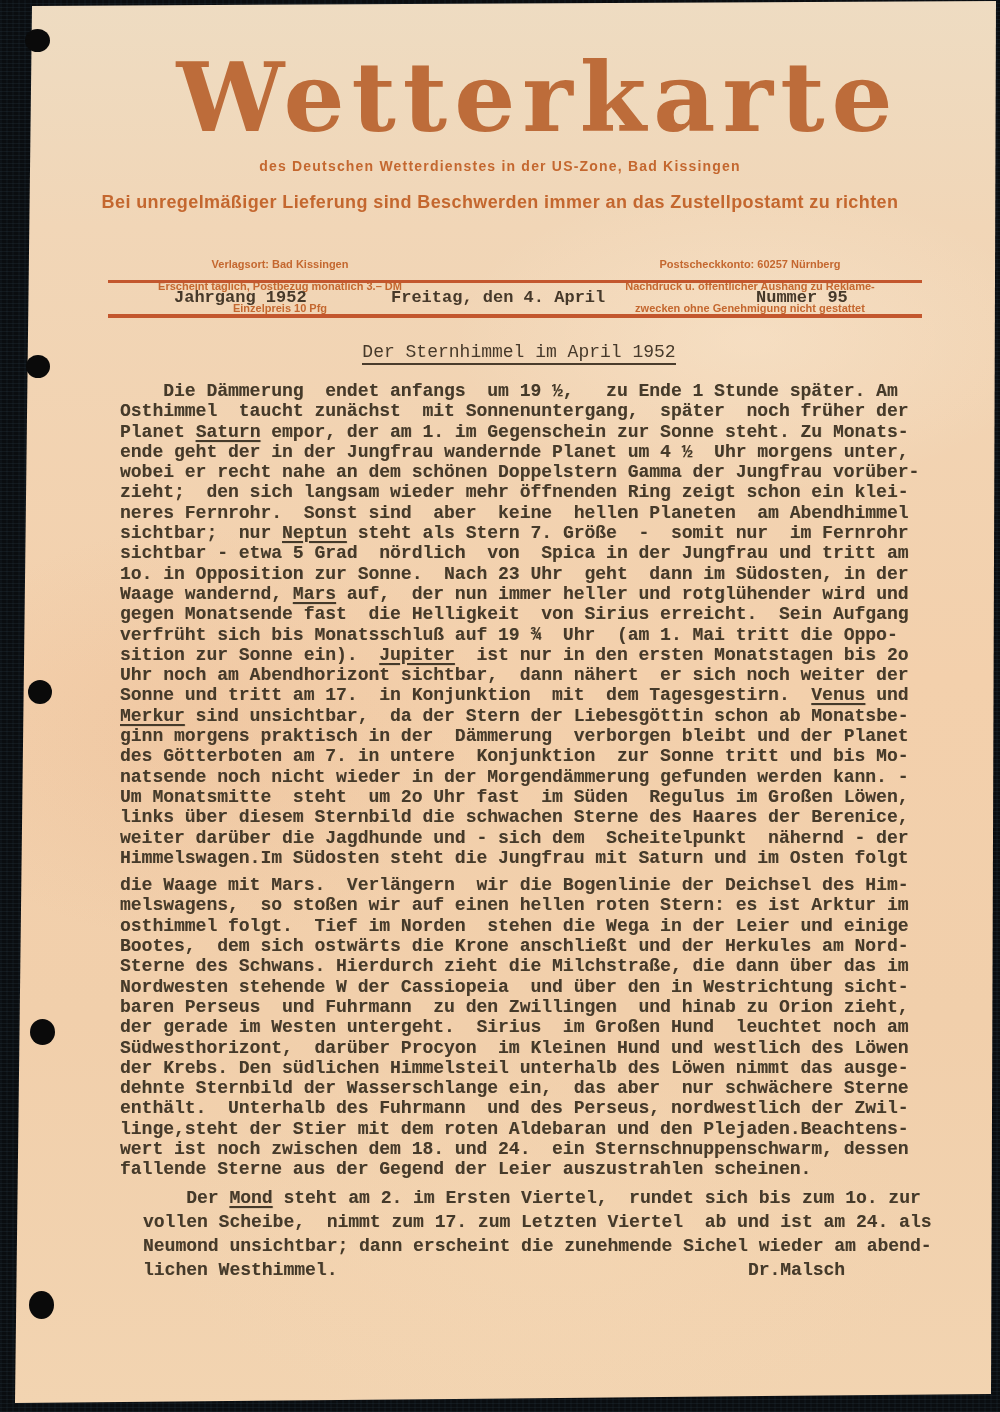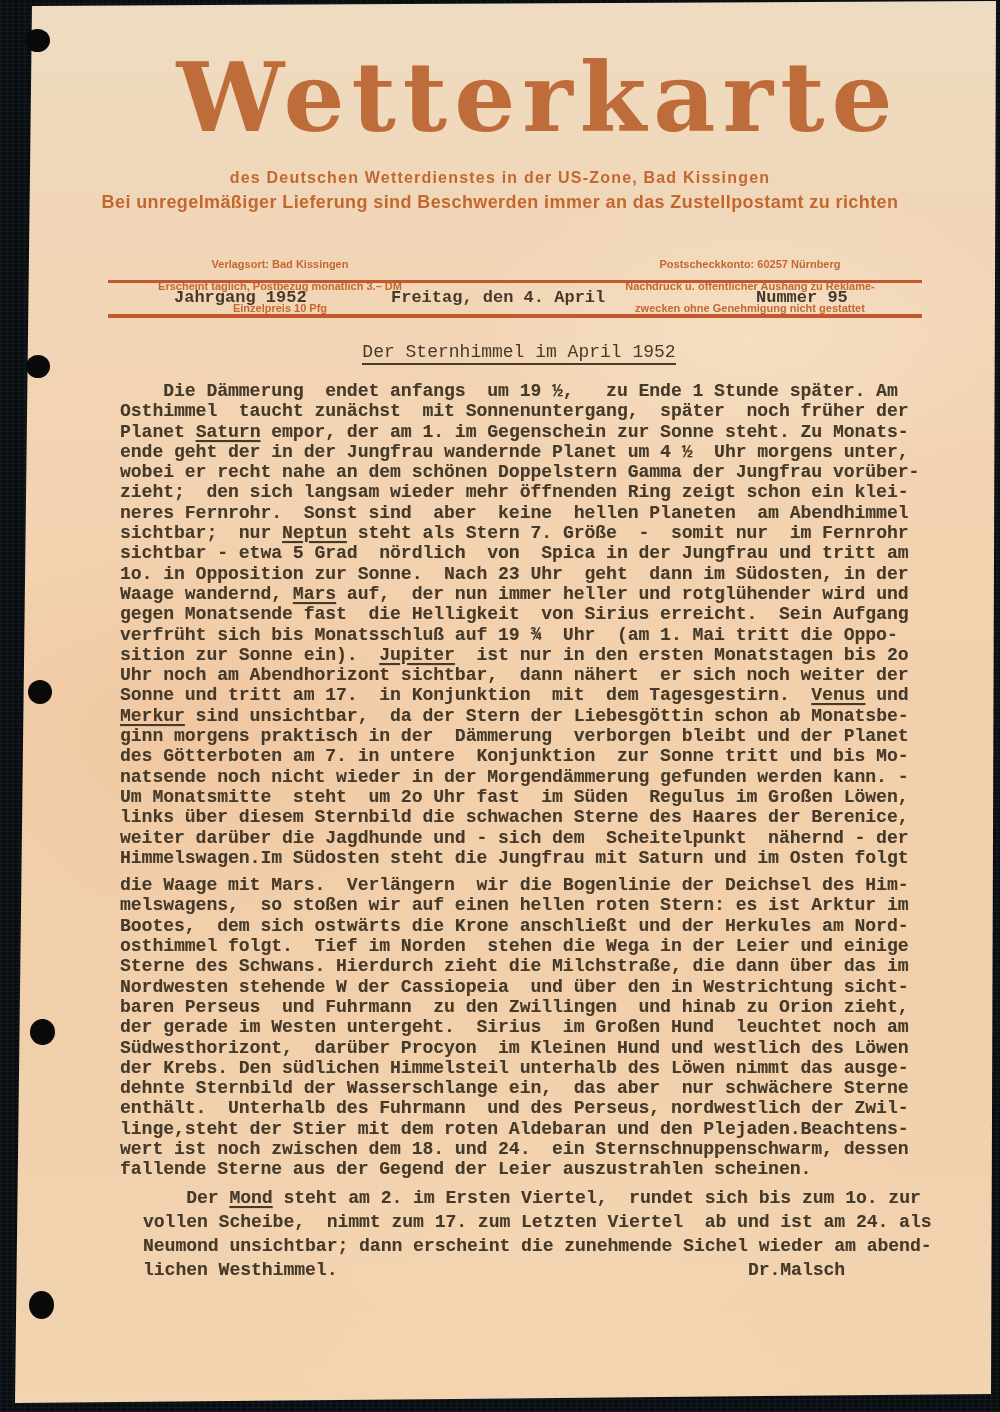--- a/index.html
+++ b/index.html
@@ -30,22 +30,22 @@
   .h4 { left:30px; top:1019px; width:25px; height:26px; }
   .h5 { left:29px; top:1291px; width:25px; height:28px; }
 
   
   .mast-title {
     position:absolute; top:50px; left:0; width:100%; text-align:center; text-indent:76px;
     font-family:"DejaVu Serif", serif; font-weight:bold; font-size:96px; line-height:1;
     letter-spacing:7px; color:#bd6c3a;
   }
   .mast-sub {
-    position:absolute; top:169px; left:0; width:100%; text-align:center;
-    font-weight:bold; font-size:16px; letter-spacing:1.2px; color:#c4672f;
+    position:absolute; top:158px; left:0; width:100%; text-align:center;
+    font-weight:bold; font-size:14px; letter-spacing:1.2px; color:#c4672f;
   }
   .mast-notice {
     position:absolute; top:192px; left:0; width:100%; text-align:center;
     font-weight:bold; font-size:18px; letter-spacing:0.4px; color:#c4672f;
   }
   .meta-col { position:absolute; top:217px; text-align:center; font-weight:bold;
     font-size:11px; line-height:22px; color:#c4672f;margin-top:36px; }
   .meta-left  { left:55px;  width:450px; }
   .meta-right { left:545px; width:410px; }
 
@@ -133,22 +133,22 @@
           <div class="line"><span>des Götterboten am 7. in untere  Konjunktion  zur Sonne tritt und bis Mo-</span></div>
           <div class="line"><span>natsende noch nicht wieder in der Morgendämmerung gefunden werden kann. -</span></div>
           <div class="line"><span>Um Monatsmitte  steht  um 2o Uhr fast  im Süden  Regulus im Großen Löwen,</span></div>
           <div class="line"><span>links über diesem Sternbild die schwachen Sterne des Haares der Berenice,</span></div>
           <div class="line"><span>weiter darüber die Jagdhunde und - sich dem  Scheitelpunkt  nähernd - der</span></div>
           <div class="line"><span>Himmelswagen.Im Südosten steht die Jungfrau mit Saturn und im Osten folgt</span></div>
         </div>
         <div class="blk-2">
           <div class="line"><span>die Waage mit Mars.  Verlängern  wir die Bogenlinie der Deichsel des Him-</span></div>
           <div class="line"><span>melswagens,  so stoßen wir auf einen hellen roten Stern: es ist Arktur im</span></div>
+          <div class="line"><span>osthimmel folgt.  Tief im Norden  stehen die Wega in der Leier und einige</span></div>
           <div class="line"><span>Bootes,  dem sich ostwärts die Krone anschließt und der Herkules am Nord-</span></div>
-          <div class="line"><span>osthimmel folgt.  Tief im Norden  stehen die Wega in der Leier und einige</span></div>
           <div class="line"><span>Sterne des Schwans. Hierdurch zieht die Milchstraße, die dann über das im</span></div>
           <div class="line"><span>Nordwesten stehende W der Cassiopeia  und über den in Westrichtung sicht-</span></div>
           <div class="line"><span>baren Perseus  und Fuhrmann  zu den Zwillingen  und hinab zu Orion zieht,</span></div>
           <div class="line"><span>der gerade im Westen untergeht.  Sirius  im Großen Hund  leuchtet noch am</span></div>
           <div class="line"><span>Südwesthorizont,  darüber Procyon  im Kleinen Hund und westlich des Löwen</span></div>
           <div class="line"><span>der Krebs. Den südlichen Himmelsteil unterhalb des Löwen nimmt das ausge-</span></div>
           <div class="line"><span>dehnte Sternbild der Wasserschlange ein,  das aber  nur schwächere Sterne</span></div>
           <div class="line"><span>enthält.  Unterhalb des Fuhrmann  und des Perseus, nordwestlich der Zwil-</span></div>
           <div class="line"><span>linge,steht der Stier mit dem roten Aldebaran und den Plejaden.Beachtens-</span></div>
           <div class="line"><span>wert ist noch zwischen dem 18. und 24.  ein Sternschnuppenschwarm, dessen</span></div>

